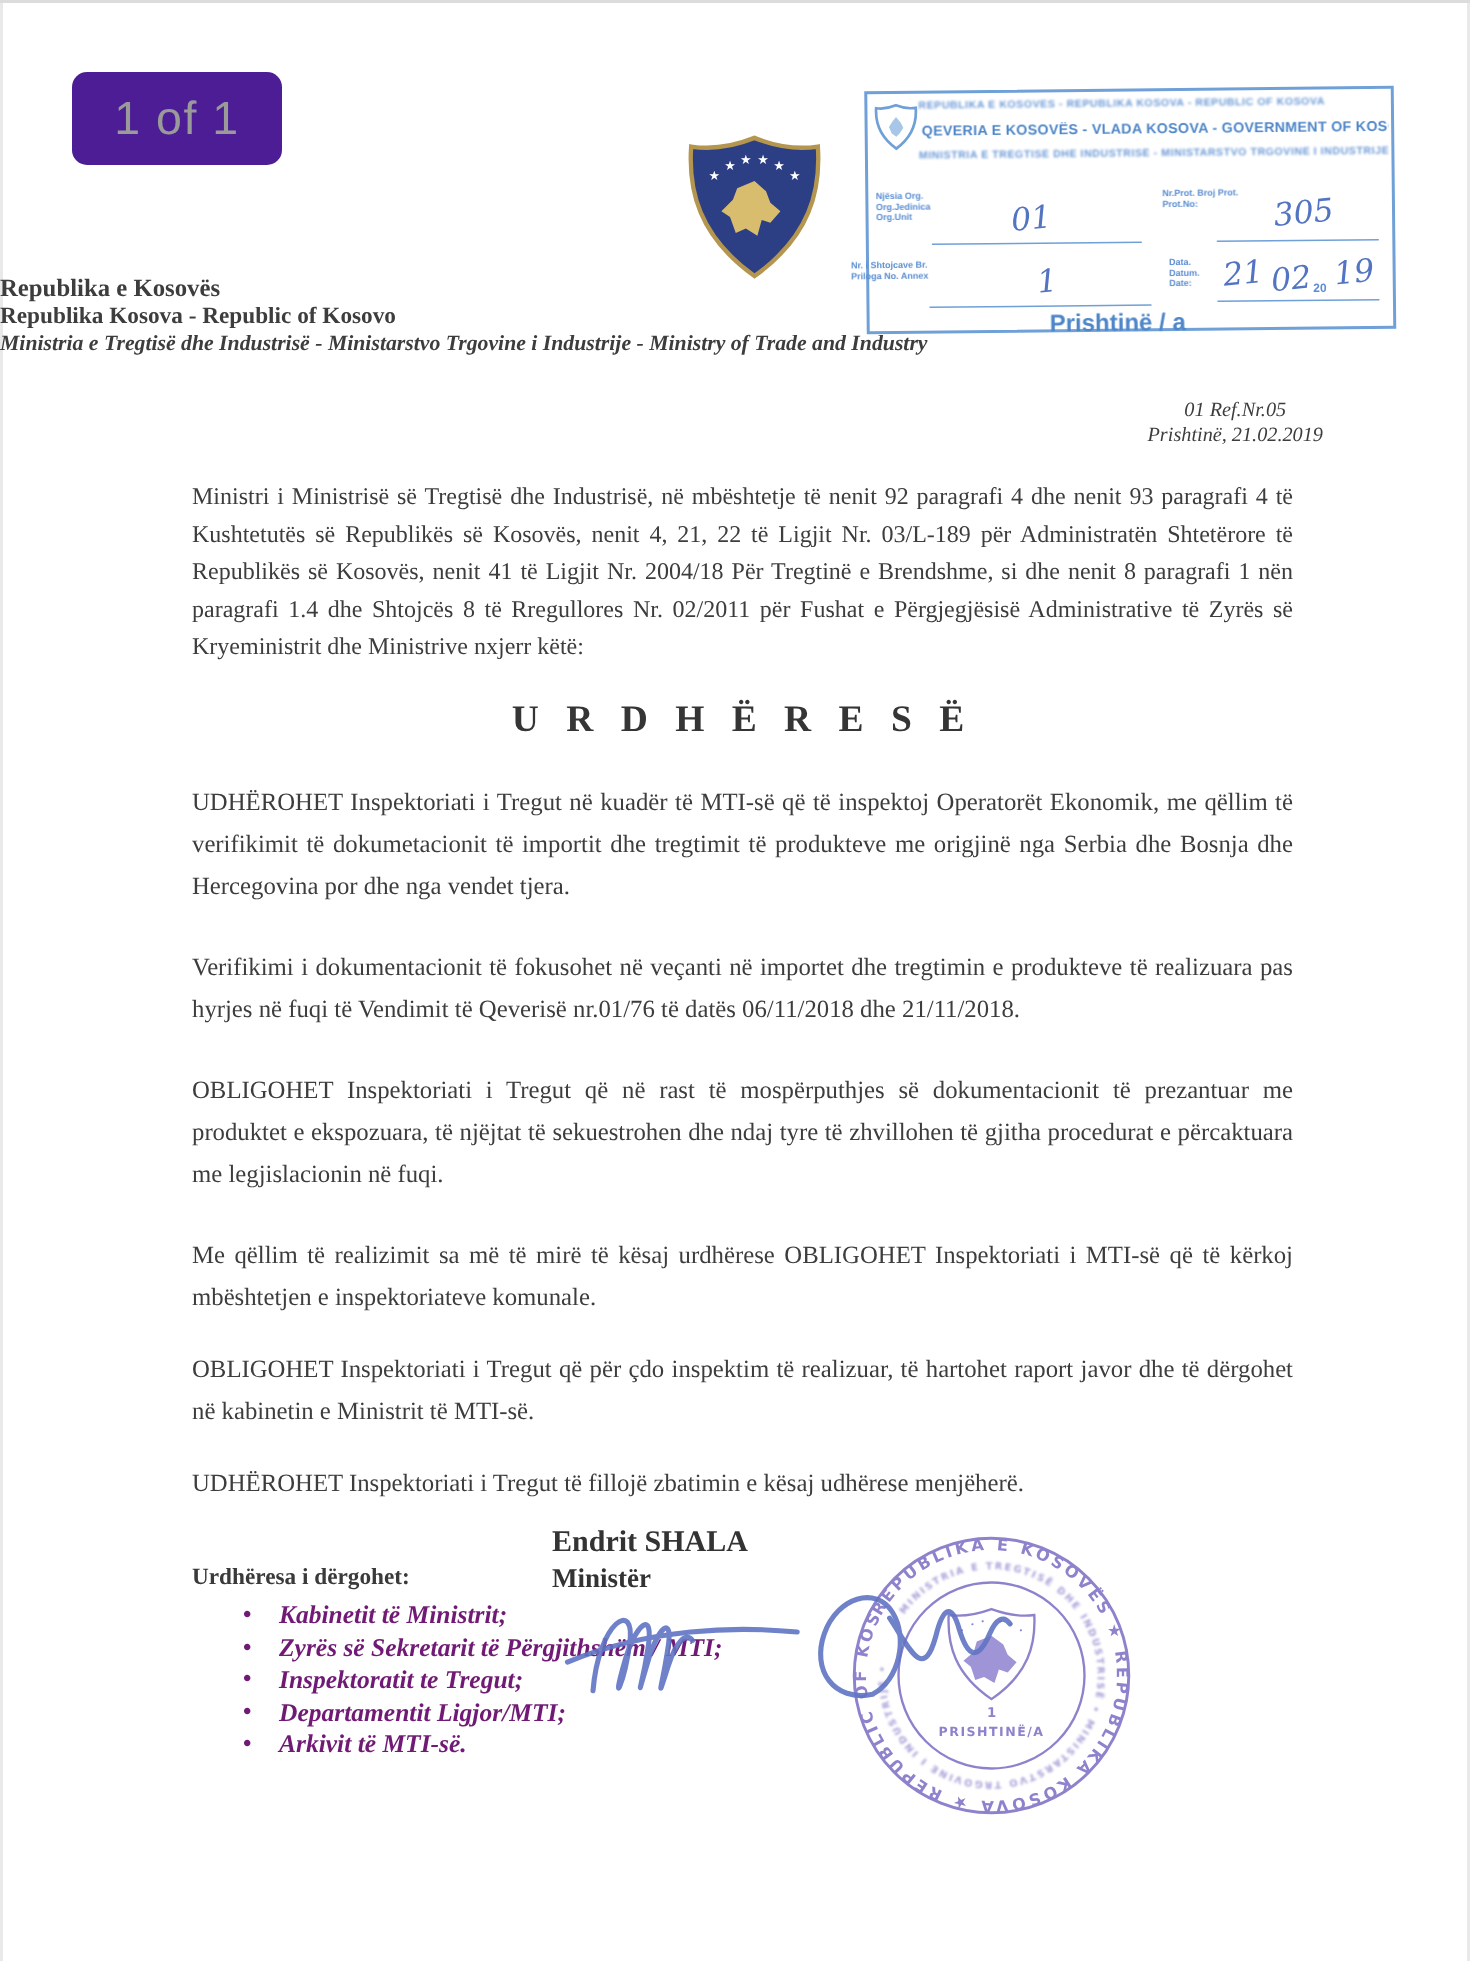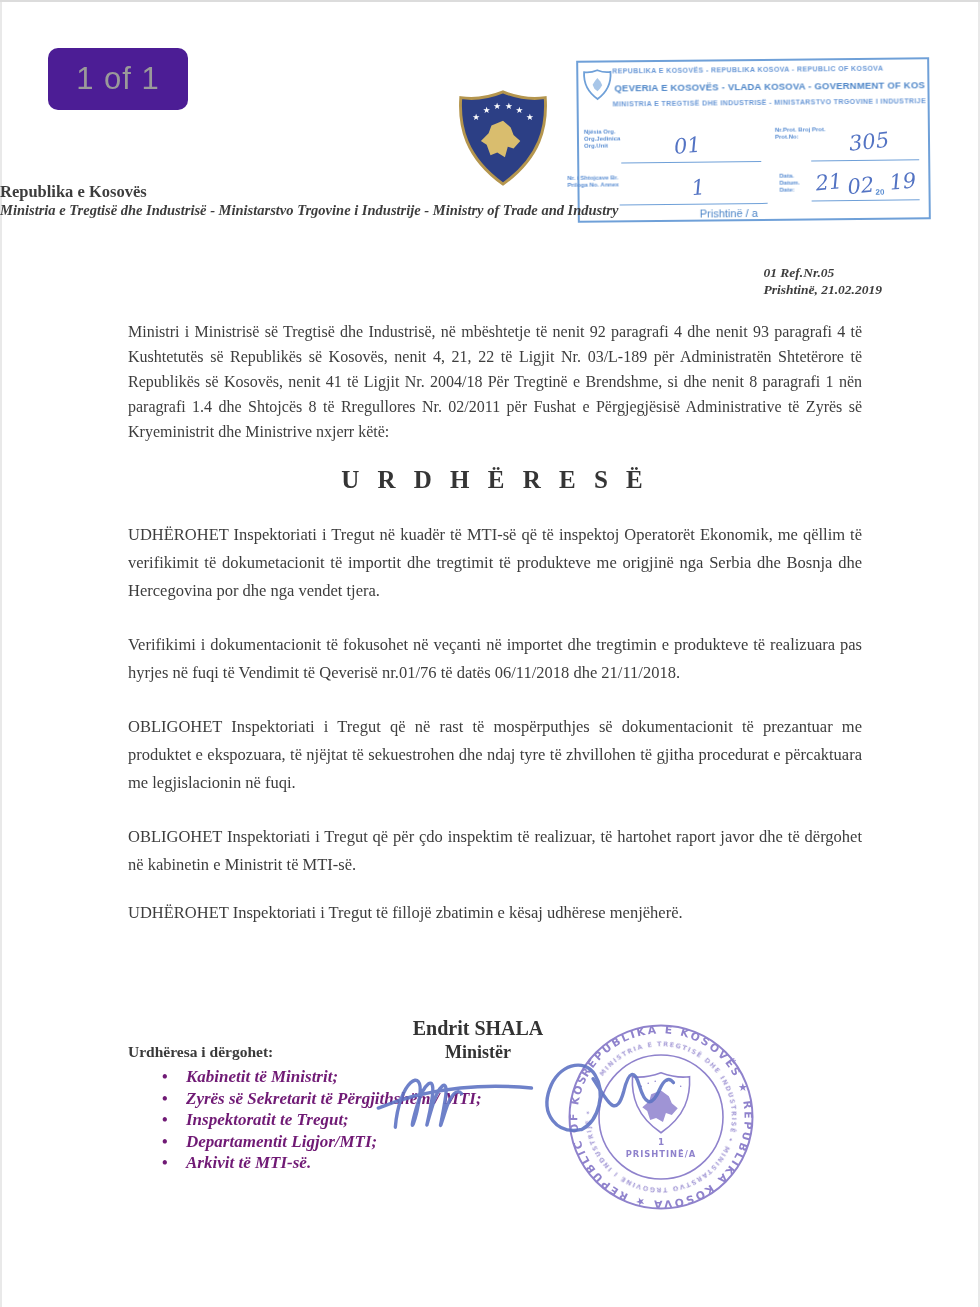--- a/index.html
+++ b/index.html
@@ -30,39 +30,39 @@
   .reg-stamp .l2{position:absolute;left:36px;top:20px;white-space:nowrap;overflow:hidden;right:2px;
     font-size:9.5px;font-weight:bold;letter-spacing:.2px;color:#4e86c8;filter:blur(.25px);}
   .reg-stamp .l3{top:38px;}
   .mini-shield{position:absolute;left:4px;top:4px;}
   .fld-label{position:absolute;font-size:6px;line-height:7px;font-weight:bold;width:54px;
     color:#5b8ed2;filter:blur(.4px);}
   .fld-line{position:absolute;border-bottom:1.6px solid #6fa0d8;}
   .hand{position:absolute;font-family:"DejaVu Serif",serif;font-style:italic;
     color:#4a6cc0;font-size:21px;transform:rotate(-5deg);opacity:.95;}
   .printed20{position:absolute;font-size:8px;font-weight:bold;color:#5b8ed2;}
-  .stamp-place{position:absolute;font-size:11px;font-weight:normal;color:#4e86c8;filter:blur(.3px);}
+  .stamp-place{position:absolute;font-size:16px;font-weight:bold;color:#4e86c8;filter:blur(.3px);}
   
   .letterhead{position:absolute;left:0;top:180px;width:980px;}
   .lh1{font-size:16.5px;font-weight:bold;line-height:19px;}
   .lh2{font-size:15.5px;font-weight:bold;line-height:19px;}
   .lh-it{font-size:14.5px;font-weight:bold;font-style:italic;line-height:18.5px;}
-  .refblock{position:absolute;right:98px;top:262px;text-align:left;
-    font-size:13.5px;font-weight:bold;font-style:italic;line-height:17px;}
+  .refblock{position:absolute;right:98px;top:262px;text-align:center;
+    font-size:13.5px;font-weight:normal;font-style:italic;line-height:17px;}
   
   .doc-body{position:absolute;left:128px;top:317px;width:734px;text-align:justify;}
   .doc-body p{margin:0;}
   .intro{font-size:16px;line-height:25px;margin-bottom:22px !important;}
   .doc-title{text-align:center;font-size:25px;font-weight:bold;letter-spacing:6px;
     margin:0 0 27px 0 !important;color:#353535;}
   .para{font-size:16.5px;line-height:28px;margin-bottom:20px !important;}
   .para.gap{margin-bottom:26px !important;}
   .para.last{margin-top:20px !important;}
   
-  .sig-block{position:absolute;left:368px;top:1014px;width:220px;text-align:center;}
+  .sig-block{position:absolute;left:368px;top:1014px;width:220px;text-align:left;}
   .sig-name{font-size:20px;font-weight:bold;line-height:25px;color:#333;}
   .sig-role{font-size:18px;font-weight:bold;line-height:23px;color:#333;}
   .sig-svg{position:absolute;left:372px;top:1036px;z-index:3;}
   .round-stamp-svg{position:absolute;left:538px;top:992px;z-index:2;opacity:.92;}
   
   .dist{position:absolute;left:128px;top:1041px;width:520px;}
   .dist-head{font-size:15.5px;font-weight:bold;color:#3a3a3a;}
   .dist ul{margin:6px 0 0 0;padding-left:58px;list-style:none;}
   .dist li{font-size:17px;font-weight:bold;font-style:italic;line-height:20.5px;
     margin-bottom:1px;position:relative;color:#701a75;}
@@ -116,34 +116,36 @@
     <div class="hand" style="left:236px;top:110px;">21</div>
     <div class="hand" style="left:268px;top:114px;">02</div>
     <div class="printed20" style="left:296px;top:128px;">20</div>
     <div class="hand" style="left:310px;top:110px;">19</div>
 
     <div class="stamp-place" style="left:120px;top:146px;">Prishtinë / a</div>
   </div>
 
   <div class="letterhead">
     <div class="lh1">Republika e Kosovës</div>
+    <div class="lh2">Republika Kosova - Republic of Kosovo</div>
     <div class="lh-it">Ministria e Tregtisë dhe Industrisë - Ministarstvo Trgovine i Industrije - Ministry of Trade and Industry</div>
   </div>
 
   <div class="refblock">
     <div>01 Ref.Nr.05</div>
     <div>Prishtinë, 21.02.2019</div>
   </div>
 
   <div class="doc-body">
     <p class="intro">Ministri i Ministrisë së Tregtisë dhe Industrisë, në mbështetje të nenit 92 paragrafi 4 dhe nenit 93 paragrafi 4 të Kushtetutës së Republikës së Kosovës, nenit  4, 21, 22 të Ligjit Nr. 03/L-189 për Administratën Shtetërore të Republikës së Kosovës, nenit 41  të Ligjit Nr. 2004/18 Për Tregtinë e Brendshme, si dhe nenit 8 paragrafi 1 nën paragrafi 1.4 dhe Shtojcës 8 të Rregullores Nr. 02/2011 për Fushat e Përgjegjësisë Administrative të Zyrës së Kryeministrit dhe Ministrive nxjerr këtë:</p>
     <p class="doc-title">U R D H Ë R E S Ë</p>
     <p class="para gap">UDHËROHET Inspektoriati i Tregut në kuadër të MTI-së që të inspektoj  Operatorët Ekonomik, me qëllim të verifikimit të dokumetacionit të importit dhe tregtimit të produkteve me origjinë nga Serbia dhe Bosnja dhe Hercegovina por dhe nga vendet tjera.</p>
     <p class="para gap">Verifikimi i dokumentacionit të fokusohet në veçanti në importet dhe tregtimin e produkteve të realizuara pas hyrjes në fuqi të Vendimit të Qeverisë nr.01/76 të datës 06/11/2018 dhe  21/11/2018.</p>
     <p class="para gap">OBLIGOHET Inspektoriati i Tregut që në rast të mospërputhjes së dokumentacionit të prezantuar me produktet e ekspozuara, të njëjtat të sekuestrohen dhe ndaj tyre të zhvillohen të gjitha procedurat e përcaktuara me legjislacionin në fuqi.</p>
+    <p class="para">Me qëllim të realizimit sa më të mirë të kësaj urdhërese OBLIGOHET  Inspektoriati i MTI-së që të kërkoj mbështetjen e inspektoriateve komunale.</p>
     <p class="para">OBLIGOHET Inspektoriati i Tregut që për çdo inspektim të realizuar, të hartohet raport javor dhe të dërgohet në kabinetin e Ministrit të MTI-së.</p>
     <p class="para last">UDHËROHET Inspektoriati i Tregut të fillojë zbatimin e kësaj udhërese menjëherë.</p>
   </div>
 
   <svg class="round-stamp-svg" width="246" height="246" viewBox="0 0 250 250">
     <g stroke="#8678c8" fill="none">
       <circle cx="125" cy="125" r="93" stroke-width="2"></circle>
       <circle cx="125" cy="125" r="63" stroke-width="1.6"></circle>
     </g>
     <defs>

